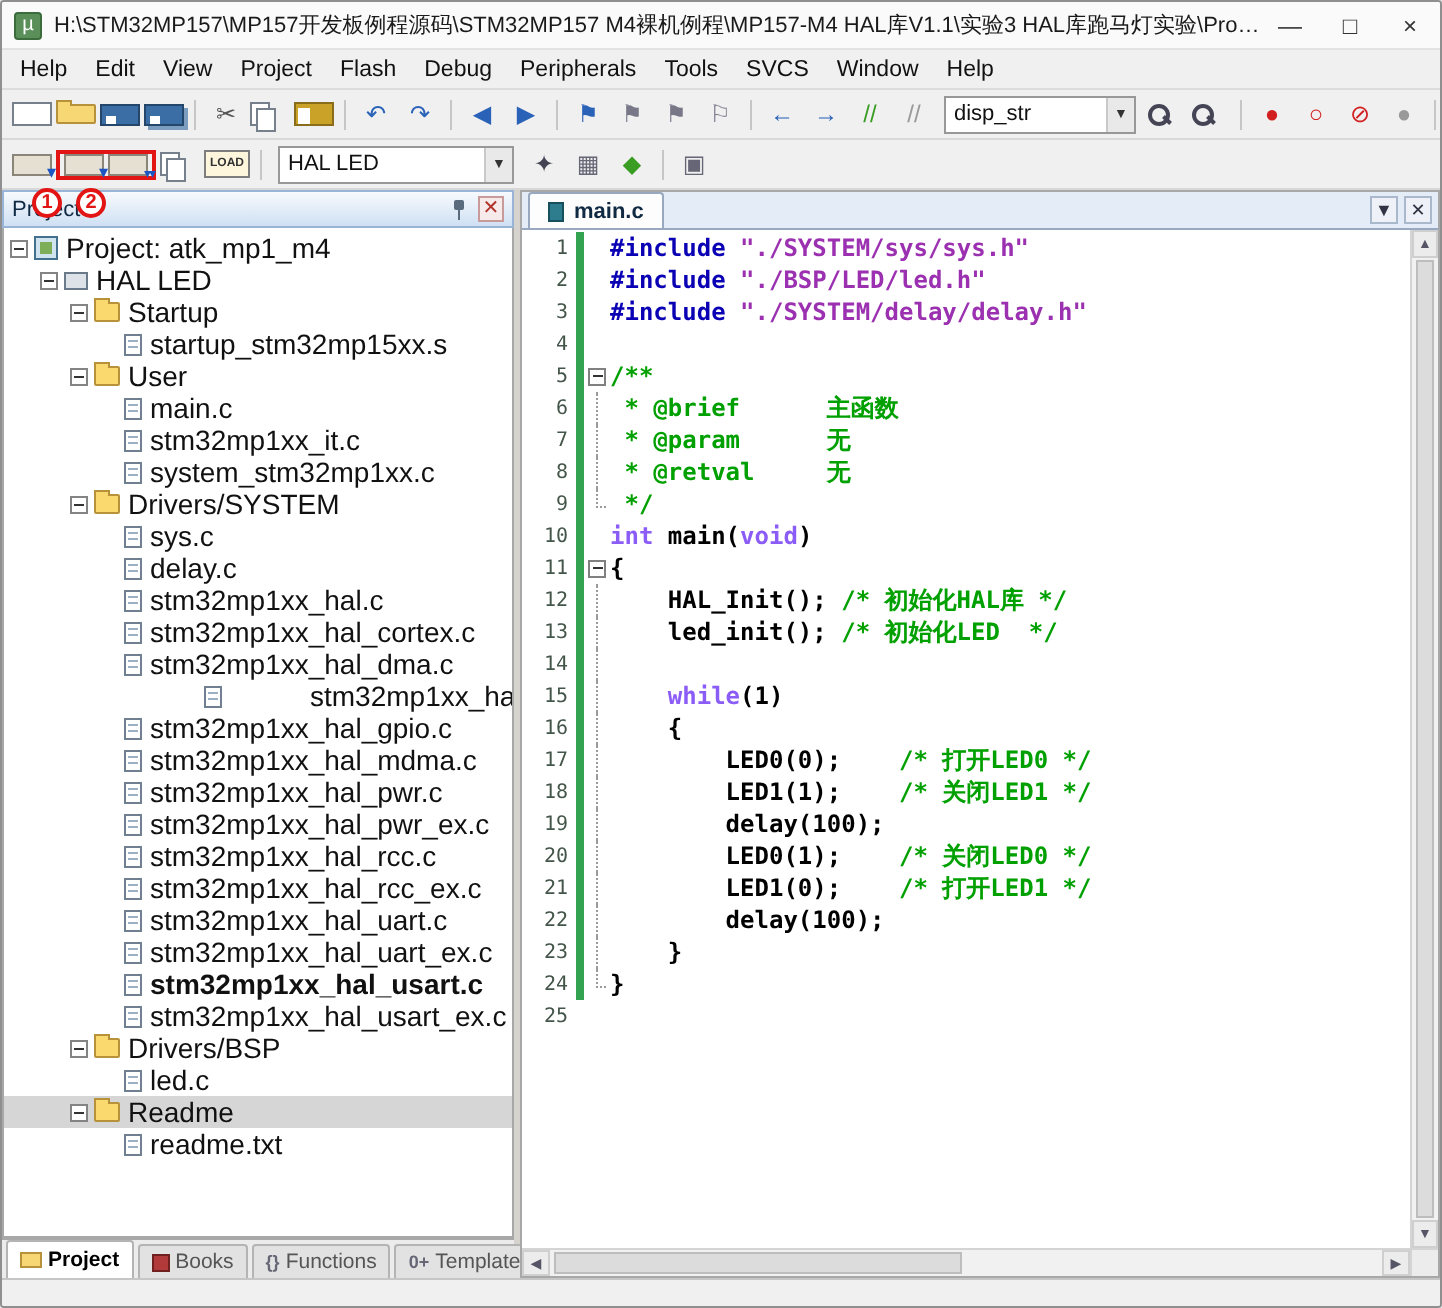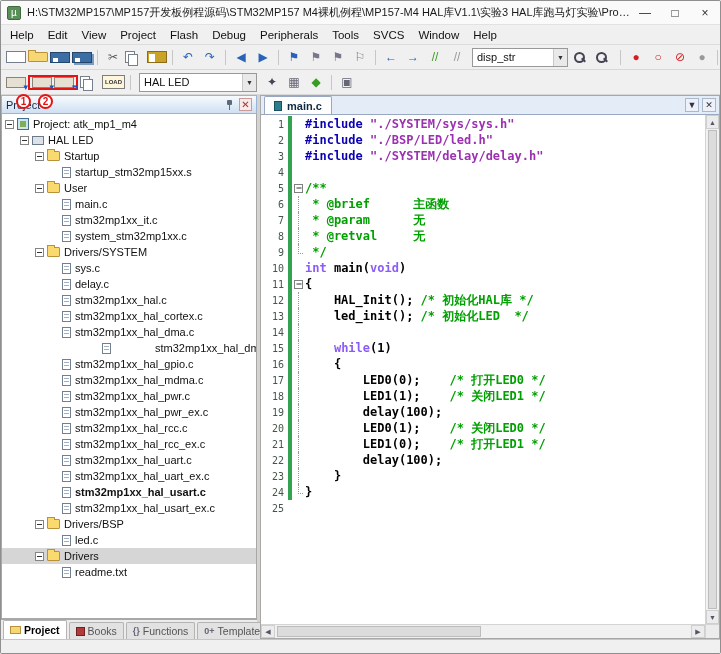--- a/index.html
+++ b/index.html
@@ -51,21 +51,21 @@
   
   .main{display:flex;height:544px;background:#d6d3ce}
   .project-panel{width:256px;display:flex;flex-direction:column;background:#f0f0f0}
   .pp-header{height:19px;background:linear-gradient(#f7fafd,#cfe0f3);border:1px solid #98b5d7;display:flex;align-items:center;padding:0 4px;font-size:11px;color:#102a43}
   .pp-header .hsp{flex:1}
   .pin-icon{width:10px;height:12px;position:relative;margin-right:4px}
   .pin-icon::before{content:"";position:absolute;left:2px;top:1px;width:5px;height:5px;background:#5a6b7d;border-radius:1px}
   .pin-icon::after{content:"";position:absolute;left:4px;top:6px;width:1px;height:5px;background:#5a6b7d}
   .pp-close{color:#b23028;font-size:10px;font-weight:bold;width:13px;height:13px;display:flex;align-items:center;justify-content:center;border:1px solid #c89a9a;background:#f6eaea}
   .pp-tree{flex:1;background:#fff;border:1px solid #a8a8a8;border-top:none;overflow:hidden;padding-top:2px}
-  .tr-row{height:16px;display:flex;align-items:center;font-size:11px;color:#111;white-space:nowrap}
+  .tr-row{height:16px;display:flex;align-items:center;font-size:14px;color:#111;white-space:nowrap}
   .tr-row.sel{background:#d6d6d6}
   .twisty{width:9px;height:9px;border:1px solid #848484;background:#fff;display:inline-flex;align-items:center;justify-content:center;margin-right:3px;position:relative;flex:none}
   .twisty::before{content:"";width:5px;height:1px;background:#333}
   .twisty.hid{visibility:hidden}
   .ticon{margin-right:4px;flex:none;display:inline-block}
   .i-project{width:12px;height:12px;background:#cfe4ef;border:1px solid #44708e;position:relative}
   .i-project::after{content:"";position:absolute;left:2px;top:2px;width:6px;height:6px;background:#7fae58}
   .i-target{width:12px;height:9px;background:#dde2e8;border:1px solid #6a7a8a}
   .i-folder{width:13px;height:10px;background:#fad96e;border:1px solid #b8923a;position:relative;border-radius:1px}
   .i-folder::before{content:"";position:absolute;top:-3px;left:-1px;width:6px;height:2px;background:#fad96e;border:1px solid #b8923a;border-bottom:none}
@@ -360,21 +360,21 @@
             <span class="tlbl">Drivers/BSP</span>
           </div>
           <div class="tr-row" style="padding-left: 48px;">
             <span class="twisty hid"></span>
             <span class="ticon i-file"></span>
             <span class="tlbl">led.c</span>
           </div>
           <div class="tr-row sel" style="padding-left: 33px;">
             <span class="twisty"></span>
             <span class="ticon i-folder"></span>
-            <span class="tlbl">Drivers</span>
+            <span class="tlbl">Readme</span>
           </div>
           <div class="tr-row" style="padding-left: 48px;">
             <span class="twisty hid"></span>
             <span class="ticon i-file"></span>
             <span class="tlbl">readme.txt</span>
           </div>
         </div>
       <div class="pp-tabs">
           <div class="pp-tab active">
             <span class="ti-folder"></span>

